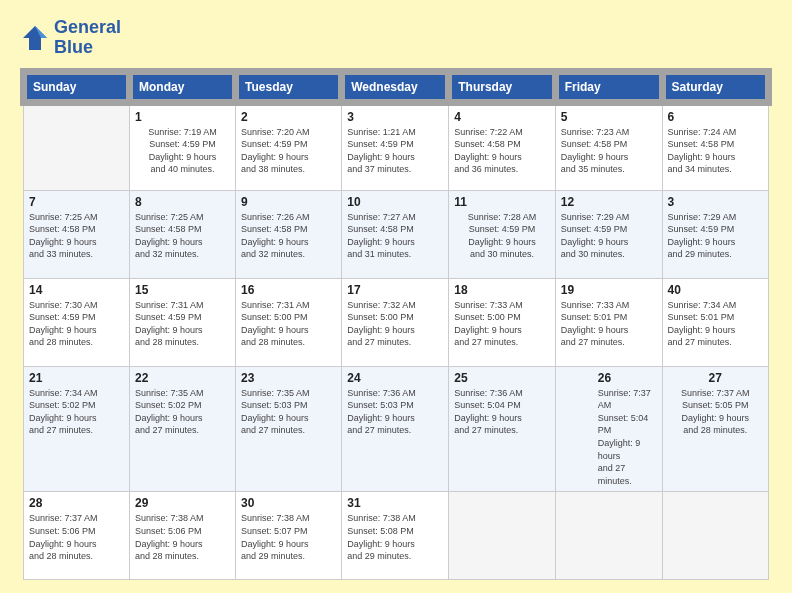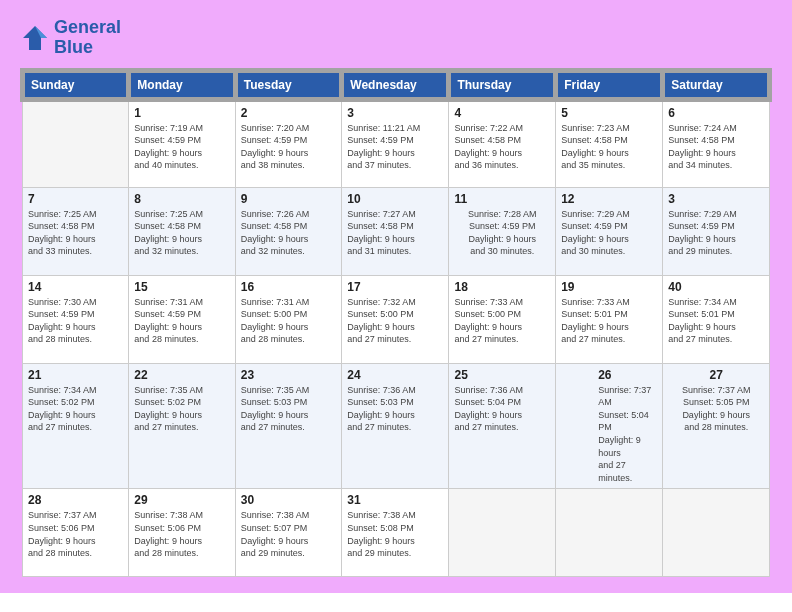--- a/index.html
+++ b/index.html
@@ -7,21 +7,21 @@
       font-family: Arial, sans-serif;
       background: #fff;
       width: 792px;
       height: 612px;
       overflow: hidden;
     }
     .page {
       width: 792px;
       height: 593px;
       padding: 18px 20px 10px 20px;
-      background: #f0abfc;
+      background: #fef9c3;
     }
     .header {
       display: flex;
       justify-content: space-between;
       align-items: flex-start;
       margin-bottom: 10px;
     }
     .logo {
       display: flex;
       align-items: center;
@@ -58,21 +58,21 @@
       border-collapse: collapse;
       border: 1px solid #ccc;
     }
     .calendar th {
       background: #2a5caa;
       color: #fff;
       font-size: 12px;
       font-weight: bold;
       text-align: left;
       padding: 5px 6px;
-      border: 5px solid #a3a3a3;
+      border: 7px solid #a3a3a3;
     }
     .calendar td {
       vertical-align: top;
       border: 1px solid #ccc;
       padding: 4px 5px;
       width: 108px;
       height: 88px;
       font-size: 9.5px;
       color: #333;
       background: #fff;
@@ -123,35 +123,35 @@
           <th>Thursday</th>
           <th>Friday</th>
           <th>Saturday</th>
         </tr>
     </thead>
     <tbody id="calendar-body">
     <tr>
           <td class="empty"></td>
           <td>
             <span class="day-number">1</span>
-            <div class="day-info" style="white-space: pre-line;">Sunrise: 7:19 AM
+            <div class="day-info" style="white-space: pre-line; text-align: center;">Sunrise: 7:19 AM
 Sunset: 4:59 PM
 Daylight: 9 hours
 and 40 minutes.</div>
           </td>
           <td>
             <span class="day-number">2</span>
             <div class="day-info" style="white-space: pre-line;">Sunrise: 7:20 AM
 Sunset: 4:59 PM
 Daylight: 9 hours
 and 38 minutes.</div>
           </td>
           <td>
             <span class="day-number">3</span>
-            <div class="day-info" style="white-space: pre-line;">Sunrise: 11:21 AM
+            <div class="day-info" style="white-space: pre-line;">Sunrise: 1:21 AM
 Sunset: 4:59 PM
 Daylight: 9 hours
 and 37 minutes.</div>
           </td>
           <td>
             <span class="day-number">4</span>
             <div class="day-info" style="white-space: pre-line;">Sunrise: 7:22 AM
 Sunset: 4:58 PM
 Daylight: 9 hours
 and 36 minutes.</div>

